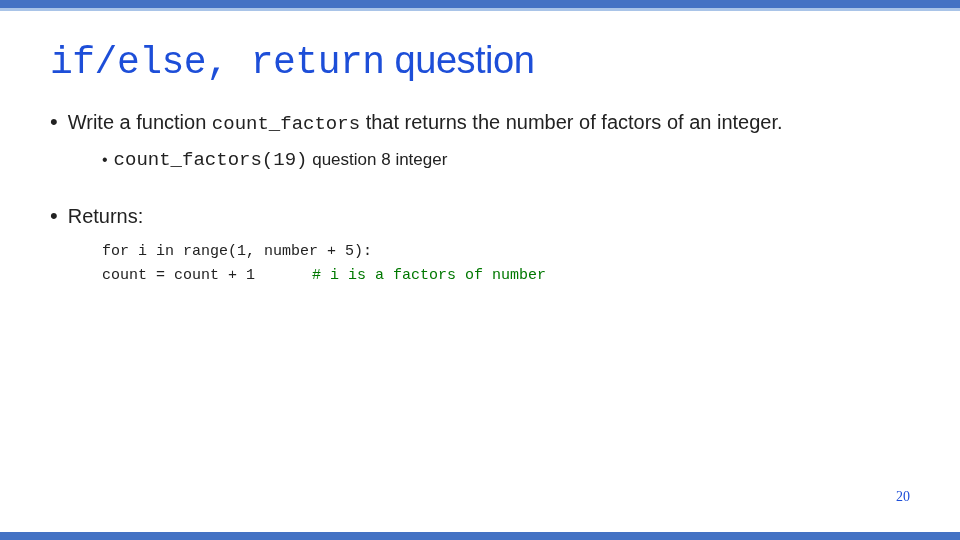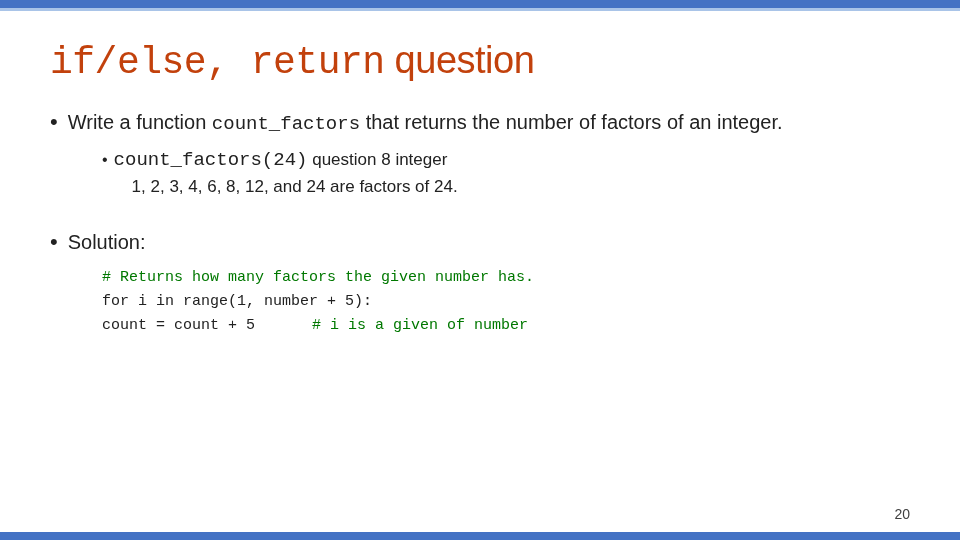--- a/index.html
+++ b/index.html
@@ -38,21 +38,21 @@
     }
 
     .content {
       padding: 28px 50px 20px 50px;
     }
 
     .slide-title {
       font-family: 'Courier New', Courier, monospace;
       font-size: 38px;
       font-weight: normal;
-      color: #c2410c;
+      color: #1d4ed8;
       margin-bottom: 24px;
       letter-spacing: -0.5px;
     }
 
     .slide-title .keyword {
       font-family: 'Courier New', Courier, monospace;
     }
 
     .slide-title .normal {
       font-family: 'Segoe UI', Arial, sans-serif;
@@ -116,24 +116,25 @@
       color: #222;
     }
 
     .code-comment {
       color: #007800;
       font-weight: normal;
     }
 
     .page-number {
       position: absolute;
-      bottom: 18px;
+      bottom: 35px;
       right: 50px;
       font-size: 14px;
-      color: #404040;
+      color: #1d4ed8;
+      font-family: Liberation Serif, serif;
     }
   </style>
 </head>
 <body>
 
 <div class="top-bar"></div>
 <div class="top-line"></div>
 
 <div class="content">
 
@@ -145,37 +146,35 @@
     <span class="bullet-dot">•</span>
     <span class="bullet-text">
       <span>Write a function </span><code class="inline">count_factors</code><span> that returns the number of factors of an integer.</span>
     </span>
   </div>
 
   <div class="sub-bullet">
     <div class="sub-bullet-item">
       <span class="sub-dot">•</span>
       <span>
-        <code class="inline">count_factors(24)</code><span> question </span><span>8</span><span> integer</span>
+        <code class="inline">count_factors(19)</code><span> question </span><span>8</span><span> integer</span>
         <br>
-        <span style="margin-left:18px;">1, 2, 3, 4, 6, 8, 12, and 24 are factors of 24.</span>
       </span>
     </div>
   </div>
 
   <div class="bullet-main solution-section">
     <span class="bullet-dot">•</span>
-    <span class="bullet-text">Solution:</span>
+    <span class="bullet-text">Returns:</span>
   </div>
 
   <div class="code-block">
-    <div><span class="code-comment"># Returns how many factors the given number has.</span></div>
     <div>    for i in range(1, number + 5):</div>
     <div>
-      <span>            count = count + 5</span>
-      <span style="margin-left: 48px;"><span class="code-comment">    # i is a given of number</span></span>
+      <span>            count = count + 1</span>
+      <span style="margin-left: 48px;"><span class="code-comment">    # i is a factors of number</span></span>
     </div>
   </div>
 
 </div>
 
 <div class="page-number">20</div>
 <div class="bottom-bar"></div>
 
 </body></html>

